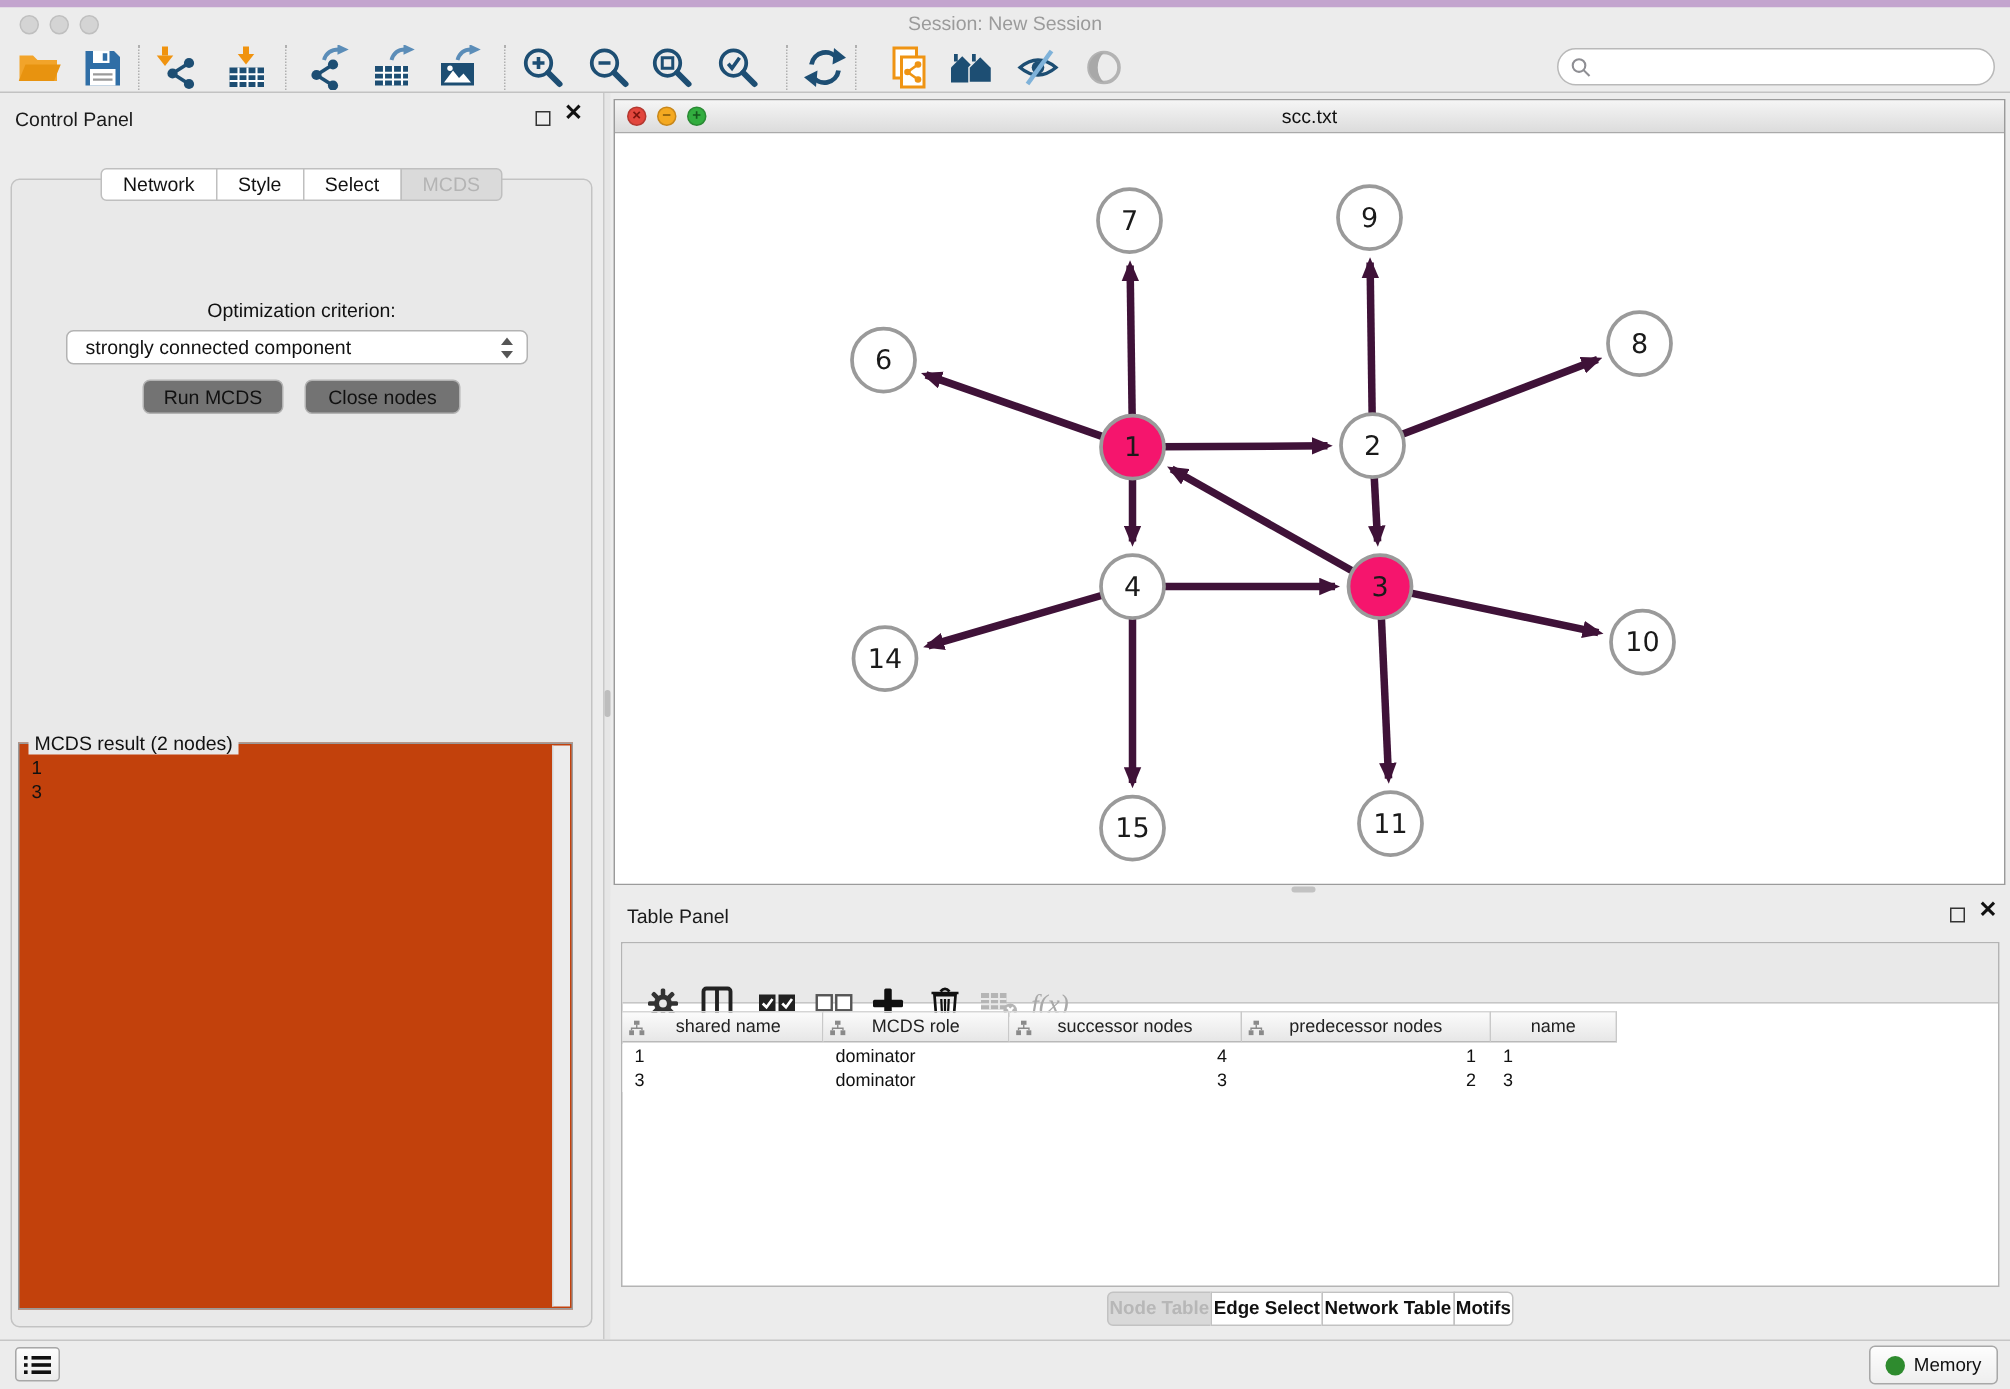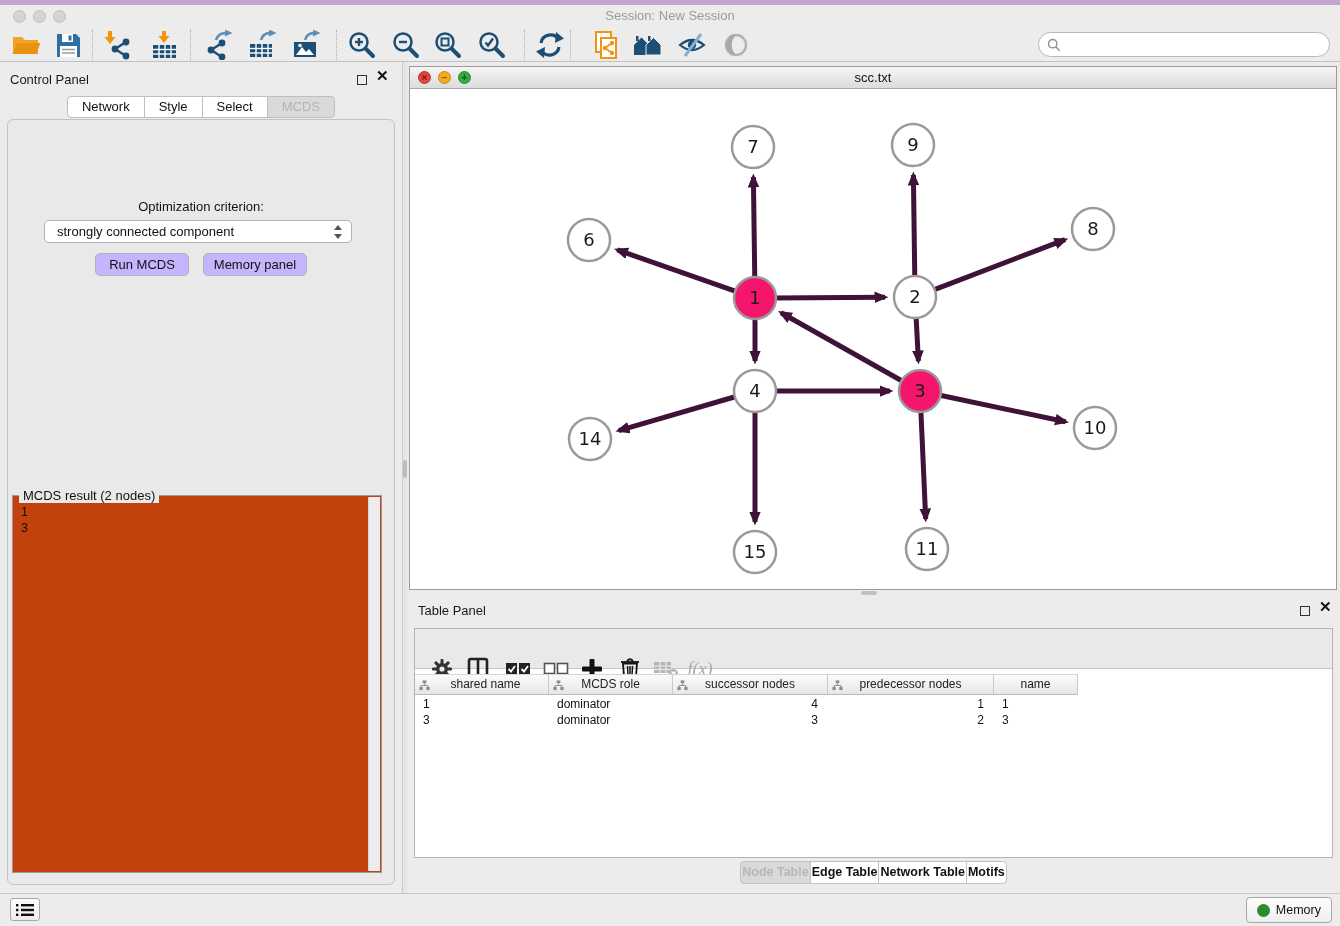--- a/index.html
+++ b/index.html
@@ -22,30 +22,30 @@
 
   
   .control-panel { position:absolute; left:0; top:62px; width:402px; height:831px; background:#ececec; }
   .panel-head { position:absolute; left:10px; top:10px; font-size:13px; color:#1a1a1a; }
   .panel-icons { position:absolute; top:9px; }
   .float-ico { display:inline-block; width:10px; height:10px; border:1.5px solid #333; margin-right:9px; }
   .close-ico { display:inline-block; font-size:15px; font-weight:bold; color:#111; line-height:10px; vertical-align:top; }
   .cp-box { position:absolute; left:7px; top:57px; width:388px; height:766px; background:#e9e9e9; border:1px solid #c3c3c3; border-radius:6px; }
   .tab-row { position:absolute; left:0; top:34px; width:402px; text-align:center; z-index:5; }
   .tabgrp { display:inline-flex; }
-  .tabbtn { height:22px; line-height:20px; background:#fff; border:1px solid #bfbfbf; margin-left:-1px; font-size:13px; color:#111; padding:0 14px; cursor:default; }
+  .tabbtn { height:22px; line-height:20px; background:#fff; border:1px solid #bfbfbf; margin-left:-1px; font-size:13px; color:#111; padding:0 14px; cursor:default;margin-top:16px; }
   .tabbtn.first { border-radius:4px 0 0 4px; margin-left:0; }
   .tabbtn.last { border-radius:0 4px 4px 0; }
   .tabbtn.sel { background:#dadada; color:#b4b4b4; }
   .opt-label { position:absolute; left:0; width:402px; top:137px; text-align:center; font-size:13px; color:#111; }
   .dropdown { position:absolute; left:44px; top:158px; width:308px; height:23px; background:#fff; border:1px solid #b3b3b3; border-radius:5px; font-size:13px; color:#111; line-height:21px; padding-left:12px; }
   .dd-stepper { position:absolute; right:8px; top:3px; width:10px; height:16px; }
   .dd-up { position:absolute; left:1px; top:1px; width:0; height:0; border-left:4px solid transparent; border-right:4px solid transparent; border-bottom:5px solid #555; }
   .dd-down { position:absolute; left:1px; bottom:1px; width:0; height:0; border-left:4px solid transparent; border-right:4px solid transparent; border-top:5px solid #555; }
-  .cp-btn { position:absolute; top:191px; height:23px; background:#c4b5fd; border:1px solid #b3b3b3; border-radius:5px; font-size:13px; color:#111; font-family:"Liberation Sans",sans-serif; }
+  .cp-btn { position:absolute; top:191px; height:23px; background:#737373; border:1px solid #b3b3b3; border-radius:5px; font-size:13px; color:#111; font-family:"Liberation Sans",sans-serif; }
   .result-fs { position:absolute; left:12px; top:433px; width:370px; height:378px; border:1px solid #9a9a9a; background:#c2410c; }
   .result-legend { position:absolute; left:6px; top:-8px; background:#e9e9e9; padding:0 4px; font-size:13px; color:#111; }
   .result-lines { position:absolute; left:8px; top:8px; right:16px; font-size:12.5px; color:#111; line-height:16px; }
   .result-scroll { position:absolute; right:1px; top:1px; width:12px; height:374px; background:#ececec; border-left:1px solid #d5d5d5; }
 
   
   .v-divider { position:absolute; left:402px; top:62px; width:5px; height:831px; background:#e6e6e6; border-left:1px solid #c9c9c9; }
   .v-grip { position:absolute; left:0px; top:398px; width:4px; height:18px; background:#bdbdbd; border-radius:2px; }
 
   
@@ -274,21 +274,21 @@
     </div>
     <div class="opt-label">Optimization criterion:</div>
     <div class="dropdown">
       <span>strongly connected component</span>
       <span class="dd-stepper">
           <span class="dd-up"></span>
           <span class="dd-down"></span>
         </span>
     </div>
     <button class="cp-btn" style="left:95px; width:94px">Run MCDS</button>
-    <button class="cp-btn" style="left:203px; width:104px">Memory panel</button>
+    <button class="cp-btn" style="left:203px; width:104px">Close nodes</button>
     <div class="result-fs">
       <div class="result-legend">MCDS result (2 nodes)</div>
       <div class="result-lines" id="result-lines">
           <div>1</div>
           <div>3</div>
         </div>
       <div class="result-scroll"></div>
     </div>
   </div>
 
@@ -499,21 +499,21 @@
           <div class="trow">
             <div class="tcell c0">3</div>
             <div class="tcell c1">dominator</div>
             <div class="tcell c2">3</div>
             <div class="tcell c3">2</div>
             <div class="tcell c4">3</div>
           </div>
         </div>
     </div>
     <div class="tp-tabs">
-      <span class="tp-tabbtn first sel">Node Table</span><span class="tp-tabbtn">Edge Table</span><span class="tp-tabbtn">Network Table</span><span class="tp-tabbtn last">Motifs</span>
+      <span class="tp-tabbtn first sel">Node Table</span><span class="tp-tabbtn">Edge Select</span><span class="tp-tabbtn">Network Table</span><span class="tp-tabbtn last">Motifs</span>
     </div>
   </div>
 
   <div class="statusbar">
     <div class="list-btn">
       <svg width="18" height="14" viewBox="0 0 18 14">
         <rect x="0" y="1" width="2.4" height="2.4" fill="#111"></rect>
           <rect x="5" y="1" width="13" height="2.4" fill="#111"></rect>
         <rect x="0" y="5.8" width="2.4" height="2.4" fill="#111"></rect>
           <rect x="5" y="5.8" width="13" height="2.4" fill="#111"></rect>

